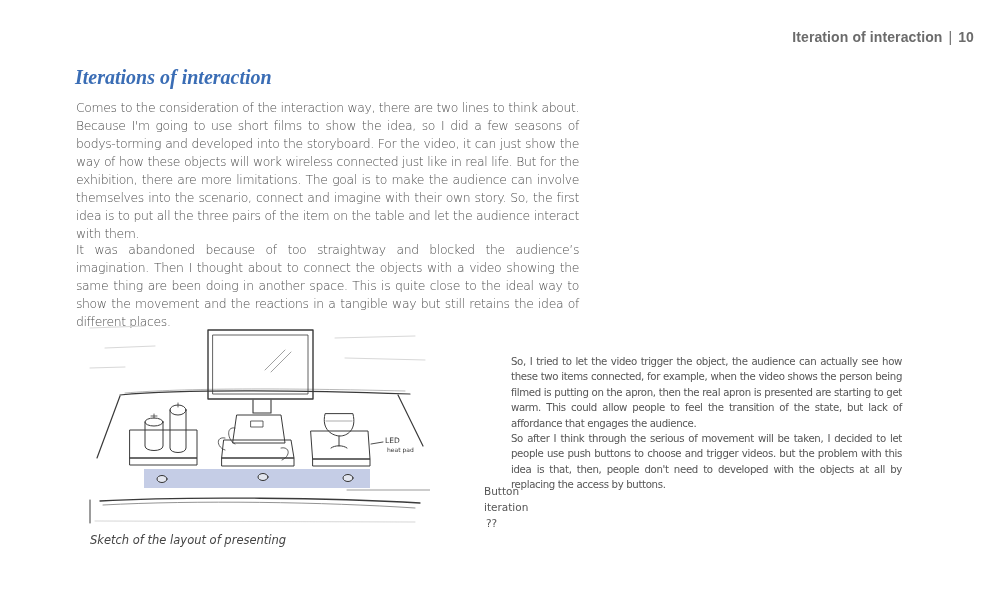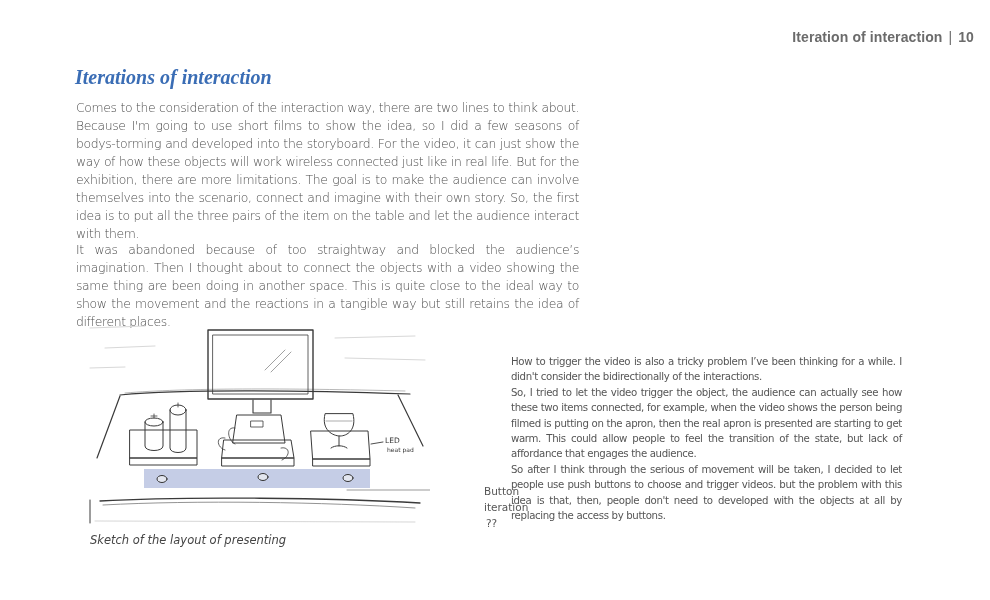--- a/index.html
+++ b/index.html
@@ -128,16 +128,15 @@
 
 <div class="annotation">
   <div>Button</div>
   <div>iteration</div>
   <div style="padding-left:2px">??</div>
 </div>
 
 <div class="caption">Sketch of the layout of presenting</div>
 
 <div class="side-text">
-  <p>How to trigger the video is also a tricky problem I’ve been thinking for a while. I didn't consider the bidirectionally of the interactions.</p>
   <p>So, I tried to let the video trigger the object, the audience can actually see how these two items connected, for example, when the video shows the person being filmed is putting on the apron, then the real apron is presented are starting to get warm. This could allow people to feel the transition of the state, but lack of affordance that engages the audience.</p>
   <p>So after I think through the serious of movement will be taken, I decided to let people use push buttons to choose and trigger videos. but the problem with this idea is that, then, people don't need to developed with the objects at all by replacing the access by buttons.</p>
 </div>
 
 </body></html>

